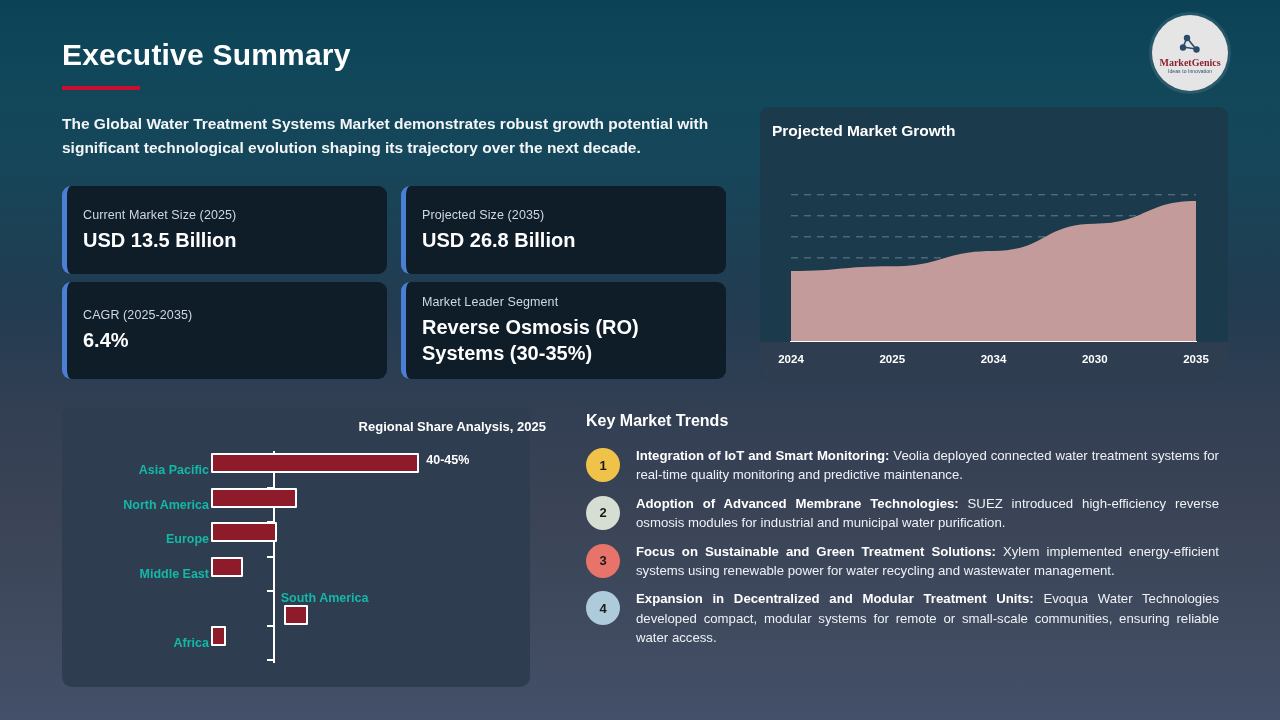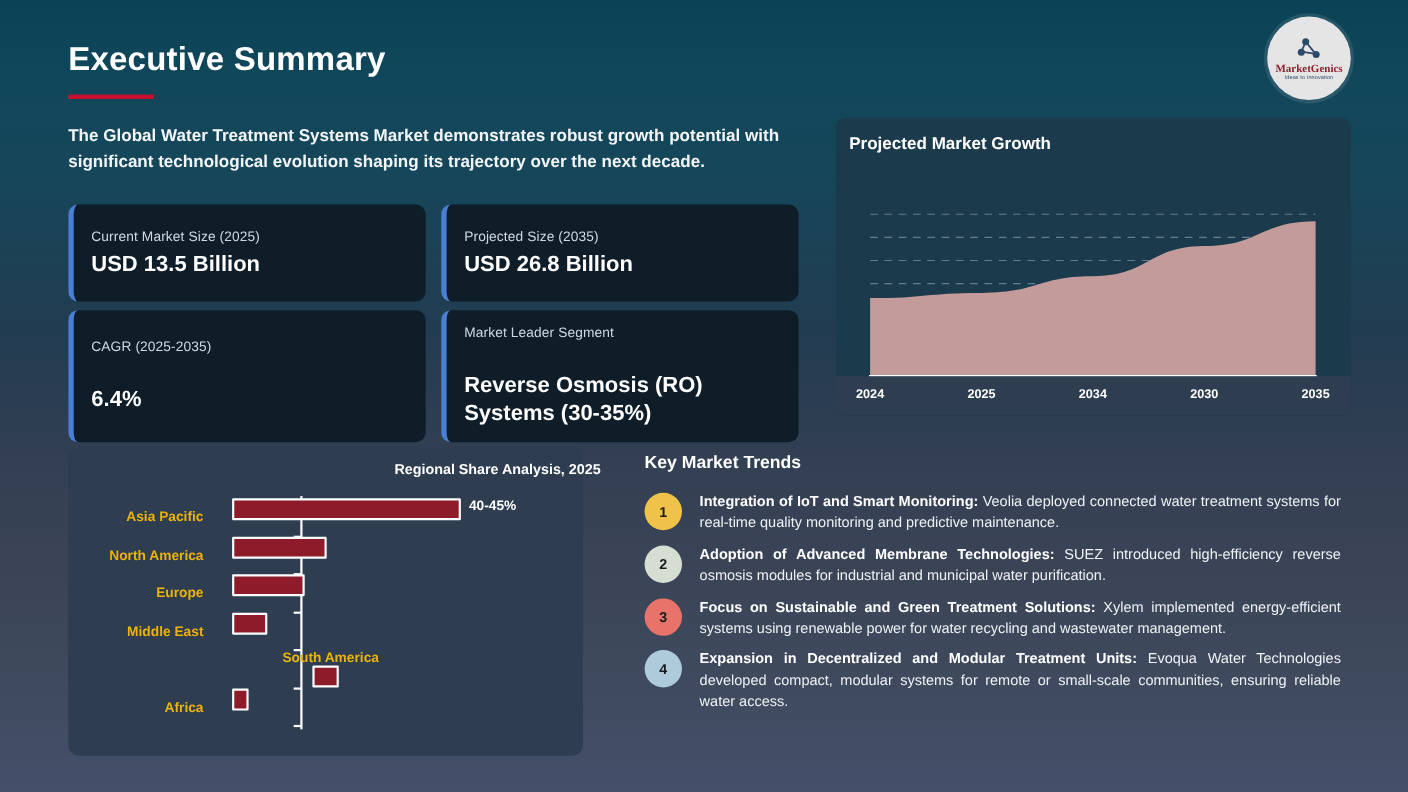--- a/index.html
+++ b/index.html
@@ -92,21 +92,21 @@
     width: 325px;
     min-height: 88px;
     background: #0f1d29;
     border-left: 5px solid #4a7fd4;
     border-radius: 9px;
     padding: 13px 16px 12px 16px;
     display: flex;
     flex-direction: column;
     justify-content: center;
   }
-  .kpi-card.tall { min-height: 92px; gap: 23px; }
+  .kpi-card.tall { min-height: 92px; }
   .kpi-label {
     font-size: 12.5px;
     color: #cfd8e0;
     font-weight: normal;
     margin-bottom: 5px;
     letter-spacing: 0.1px;
   }
   .kpi-value {
     font-size: 20px;
     font-weight: bold;
@@ -181,24 +181,24 @@
     position: absolute;
     left: 0;
     width: 468px;
     height: 34px;
     display: flex;
     align-items: center;
   }
   .bar-label {
     width: 149px;
     text-align: right;
-    padding-right: 26px;
+    padding-right: 2px;
     font-size: 12.5px;
     font-weight: bold;
-    color: #eab308;
+    color: #14b8a6;
     white-space: nowrap;
   }
   .bar-track { position: relative; height: 34px; flex: 1; display: flex; align-items: flex-start; }
   .bar-fill {
     height: 20px;
     background: #8d1b29;
     border: 2px solid #ffffff;
     border-radius: 1px;
   }
   .bar-value {

